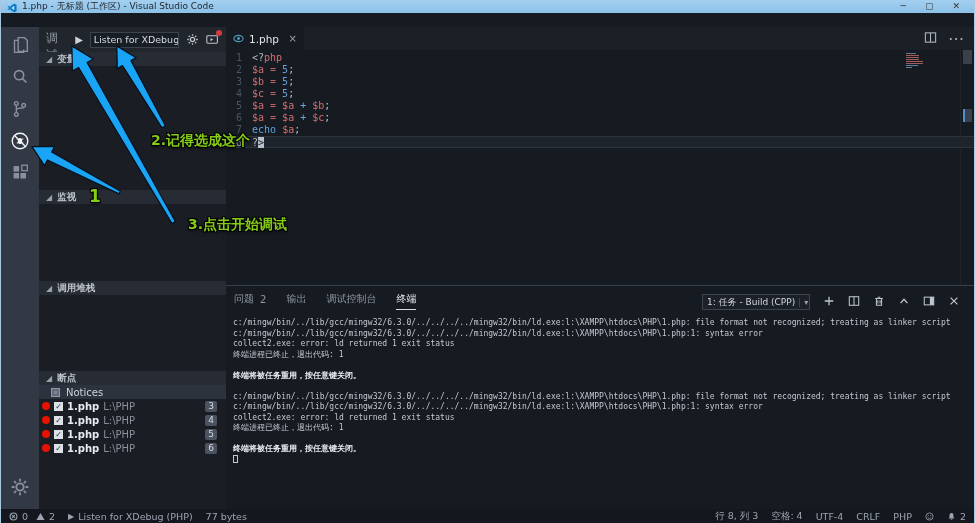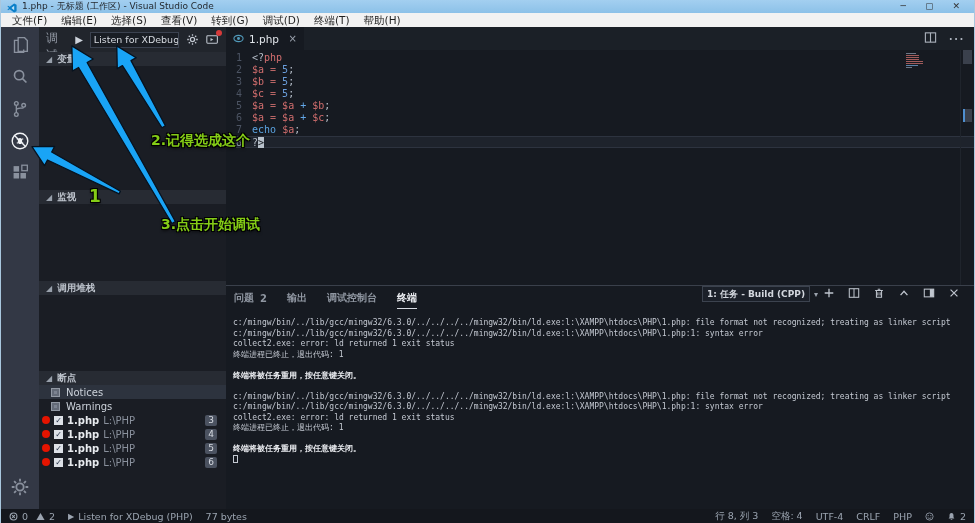--- a/index.html
+++ b/index.html
@@ -84,21 +84,21 @@
 .tk-cursor { background:#b9c2cc; color:#161a21; }
 .minimap { position:absolute; top:3px; right:44px; width:24px; }
 .minimap .mk { height:1px; margin-bottom:1px; }
 .scrollzone { position:absolute; top:0; right:0; width:14px; height:100%; border-left:1px solid #1f242c; }
 .thumb { position:absolute; right:2px; width:9px; background:#3a404c; }
 .thumb.t1 { top:0; height:14px; }
 .thumb.t2 { top:59px; height:13px; border-left:2px solid #4f8fd0; }
 
 
 .panel { height:224px; border-top:1px solid #3a404b; display:flex; flex-direction:column; background:#161a21; flex:none; }
-.panel-header { height:24px; display:flex; align-items:flex-start; padding:0 8px; font-size:10px; color:#8f96a1; flex:none;font-weight:bold; }
+.panel-header { height:24px; display:flex; align-items:flex-end; padding:0 8px; font-size:10px; color:#8f96a1; flex:none; }
 .panel-tabs { display:flex; gap:20px; align-items:center; }
 .panel-tab { height:23px; display:flex; align-items:center; gap:6px; padding-top:1px; }
 .panel-tab.active { color:#e9ebef; border-bottom:1px solid #d7dbe2; }
 .panel-actions { margin-left:auto; display:flex; align-items:center; gap:13px; padding-right:6px; color:#c0c6cf; }
 .panel-actions svg { width:12px; height:12px; }
 .task-dd { width:108px; height:16px; background:#1b2029; border:1px solid #3c434f; display:flex; align-items:center;
   font-size:9px; color:#d3d7de; padding:0 4px; gap:4px; }
 .task-dd .dd-caret { margin-left:auto; border-left:1px solid #3c434f; padding-left:4px; font-size:8px; color:#9aa1ac; }
 .terminal { flex:1; padding:8px 0 0 7px; font-family:"DejaVu Sans Mono", monospace; font-size:8px;
   color:#c4c9d2; overflow:hidden; }
@@ -116,52 +116,40 @@
 .sb-play { font-size:8px; }
 
 
 .arrows { position:absolute; inset:0; z-index:50; pointer-events:none; }
 .arrows polygon { fill:#19a4f6; stroke:#06121f; stroke-width:1.3; stroke-linejoin:round; }
 .anno { position:absolute; z-index:51; font-weight:bold; color:#84cc16; pointer-events:none;
   text-shadow:-1px -1px 0 #000, 1px -1px 0 #000, -1px 1px 0 #000, 1px 1px 0 #000, 0 2px 3px rgba(0,0,0,.7);
   white-space:nowrap; }
 #anno-1 { left:88px; top:186px; font-size:17px; }
 #anno-2 { left:150px; top:132px; font-size:14px; }
-#anno-3 { left:160px; top:216px; font-size:14px; }
+#anno-3 { left:187px; top:216px; font-size:14px; }
 </style>
 </head>
 <body>
 
 <div id="app">
 
   <div class="titlebar">
     <svg class="vsc-logo" viewBox="0 0 12 12">
       <path d="M8.5 0.5 L3.3 4.6 L1.2 3.2 L0.5 3.8 L2.4 6 L0.5 8.2 L1.2 8.8 L3.3 7.4 L8.5 11.5 L11.5 10 L11.5 2 Z" fill="#0a7fc9"></path>
       <path d="M8.6 3.4 L5.3 6 L8.6 8.6 Z" fill="#bfe3f7"></path>
     </svg>
     <span class="titlebar-title">1.php - 无标题 (工作区) - Visual Studio Code</span>
     <div class="win-controls">
       <span class="win-btn">─</span>
       <span class="win-btn">▢</span>
       <span class="win-btn">✕</span>
     </div>
   </div>
 
-  <div class="menubar">
-    <span id="menu-items" style="display:flex">
-        <span class="menu-item">文件(F)</span>
-        <span class="menu-item">编辑(E)</span>
-        <span class="menu-item">选择(S)</span>
-        <span class="menu-item">查看(V)</span>
-        <span class="menu-item">转到(G)</span>
-        <span class="menu-item">调试(D)</span>
-        <span class="menu-item">终端(T)</span>
-        <span class="menu-item">帮助(H)</span>
-      </span>
-  </div>
 
   <div class="workbench">
 
     <div class="activitybar">
       <div class="act-icon">
         <svg viewBox="0 0 24 24" fill="none" stroke="currentColor" stroke-width="1.5">
           <path d="M10 4 h7 l3 3 v12 h-10 z"></path>
             <path d="M10 7 h-4 v13 h10 v-3"></path>
         </svg>
       </div>
@@ -245,24 +233,20 @@
       <div class="sec-body body-callstack"></div>
 
       <div class="sec-header">
         <span class="sec-caret">◢</span>
         <span>断点</span>
       </div>
       <div class="bp-list" id="bp-list">
           <div class="bp-filter selected">
             <span class="filter-box"></span>
             <span>Notices</span>
-          </div>
-          <div class="bp-filter">
-            <span class="filter-box"></span>
-            <span>Warnings</span>
           </div>
           <div class="bp-row">
             <span class="bp-dot"></span>
             <span class="bp-box">✓</span>
             <span class="bp-file">1.php</span>
             <span class="bp-path">L:\PHP</span>
             <span class="bp-badge">3</span>
           </div>
           <div class="bp-row">
             <span class="bp-dot"></span>

